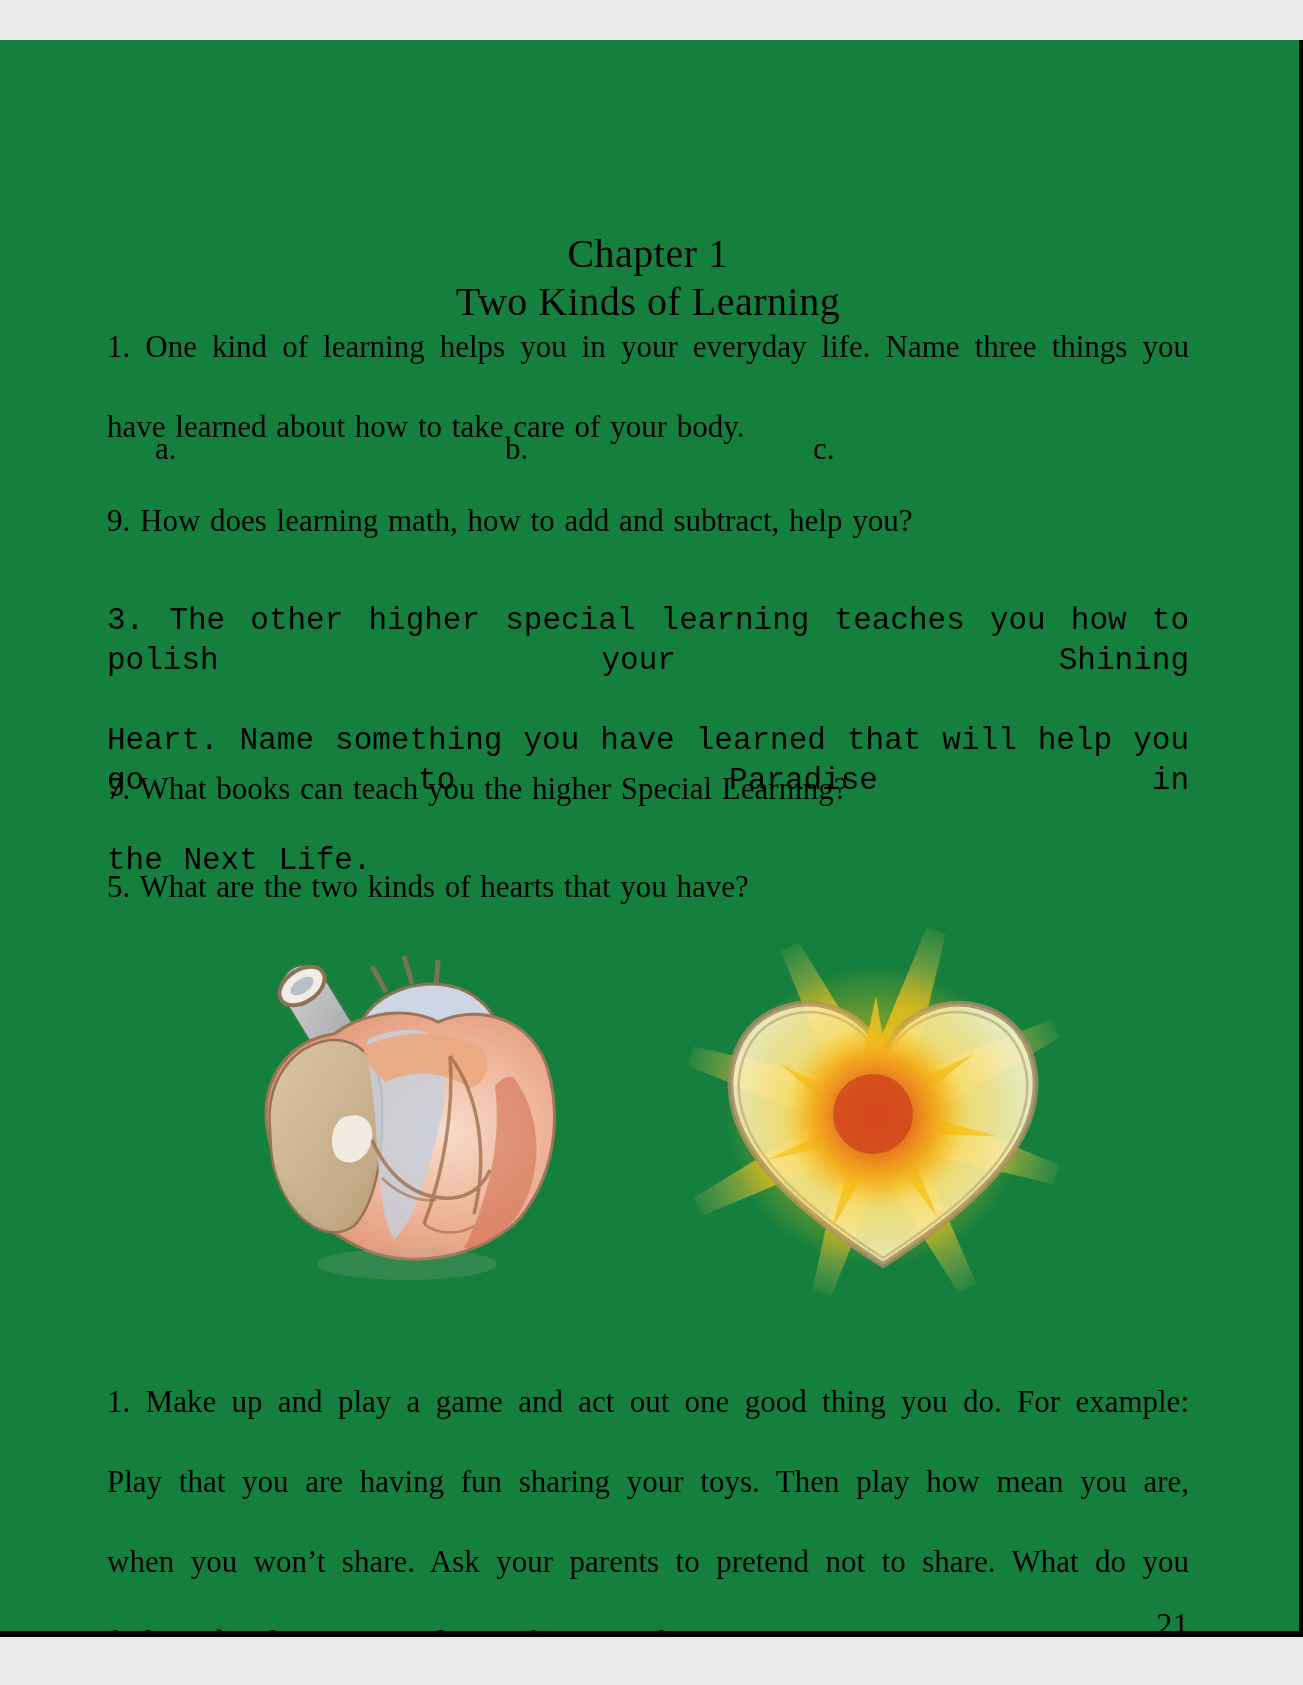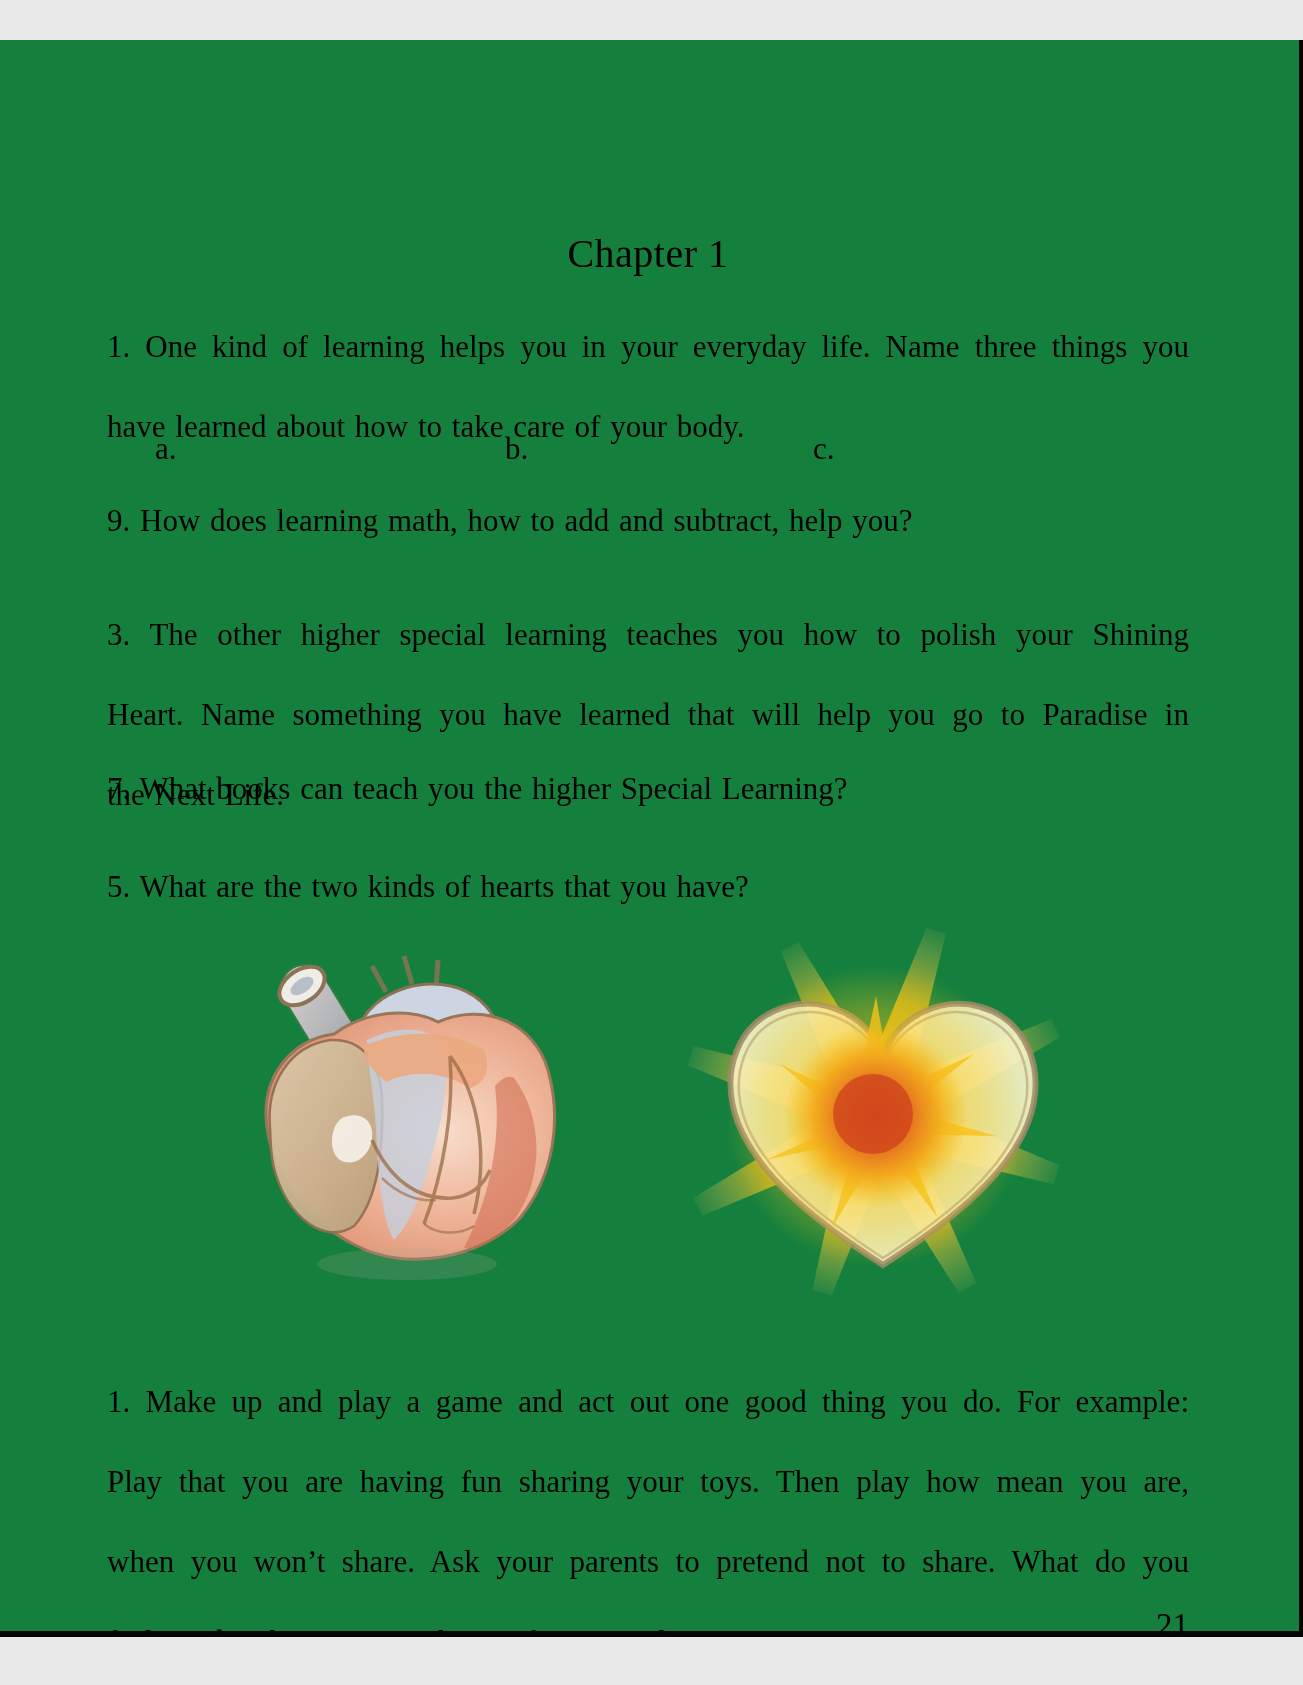--- a/index.html
+++ b/index.html
@@ -27,38 +27,39 @@
   .scan-edge-bottom { left: 0; bottom: 0; width: 1303px; height: 6px; background: #050505; }
   .fig { overflow: visible; }
 </style>
 </head>
 <body>
 
 <div class="page">
 
   <div class="abs textcol title-block" style="top:190px;">
     <div>Chapter 1</div>
+    <div>Two Kinds of Learning</div>
   </div>
 
   <div class="abs textcol para" style="top:287px;">
     <div class="jline">1. One kind of learning helps you in your everyday life. Name three things you</div>
     <div class="lline">have learned about how to take care of your body.</div>
   </div>
 
   <div class="abs abc-row" style="left:0; top:391px; width:1303px;">
     <span style="left:155px;">a.</span>
     <span style="left:505px;">b.</span>
     <span style="left:813px;">c.</span>
   </div>
 
   <div class="abs textcol para" style="top:461px;">
     <div class="lline">9. How does learning math, how to add and subtract, help you?</div>
   </div>
 
-  <div class="abs textcol para" style="top:575px;">
+  <div class="abs textcol para" style="top:561px;font-family:Liberation Mono, monospace;">
     <div class="jline">3. The other higher special learning teaches you how to polish your Shining</div>
     <div class="jline">Heart. Name something you have learned that will help you go to Paradise in</div>
     <div class="lline">the Next Life.</div>
   </div>
 
   <div class="abs textcol para" style="top:729px;">
     <div class="lline">7. What books can teach you the higher Special Learning?</div>
   </div>
 
   <div class="abs textcol para" style="top:827px;">

